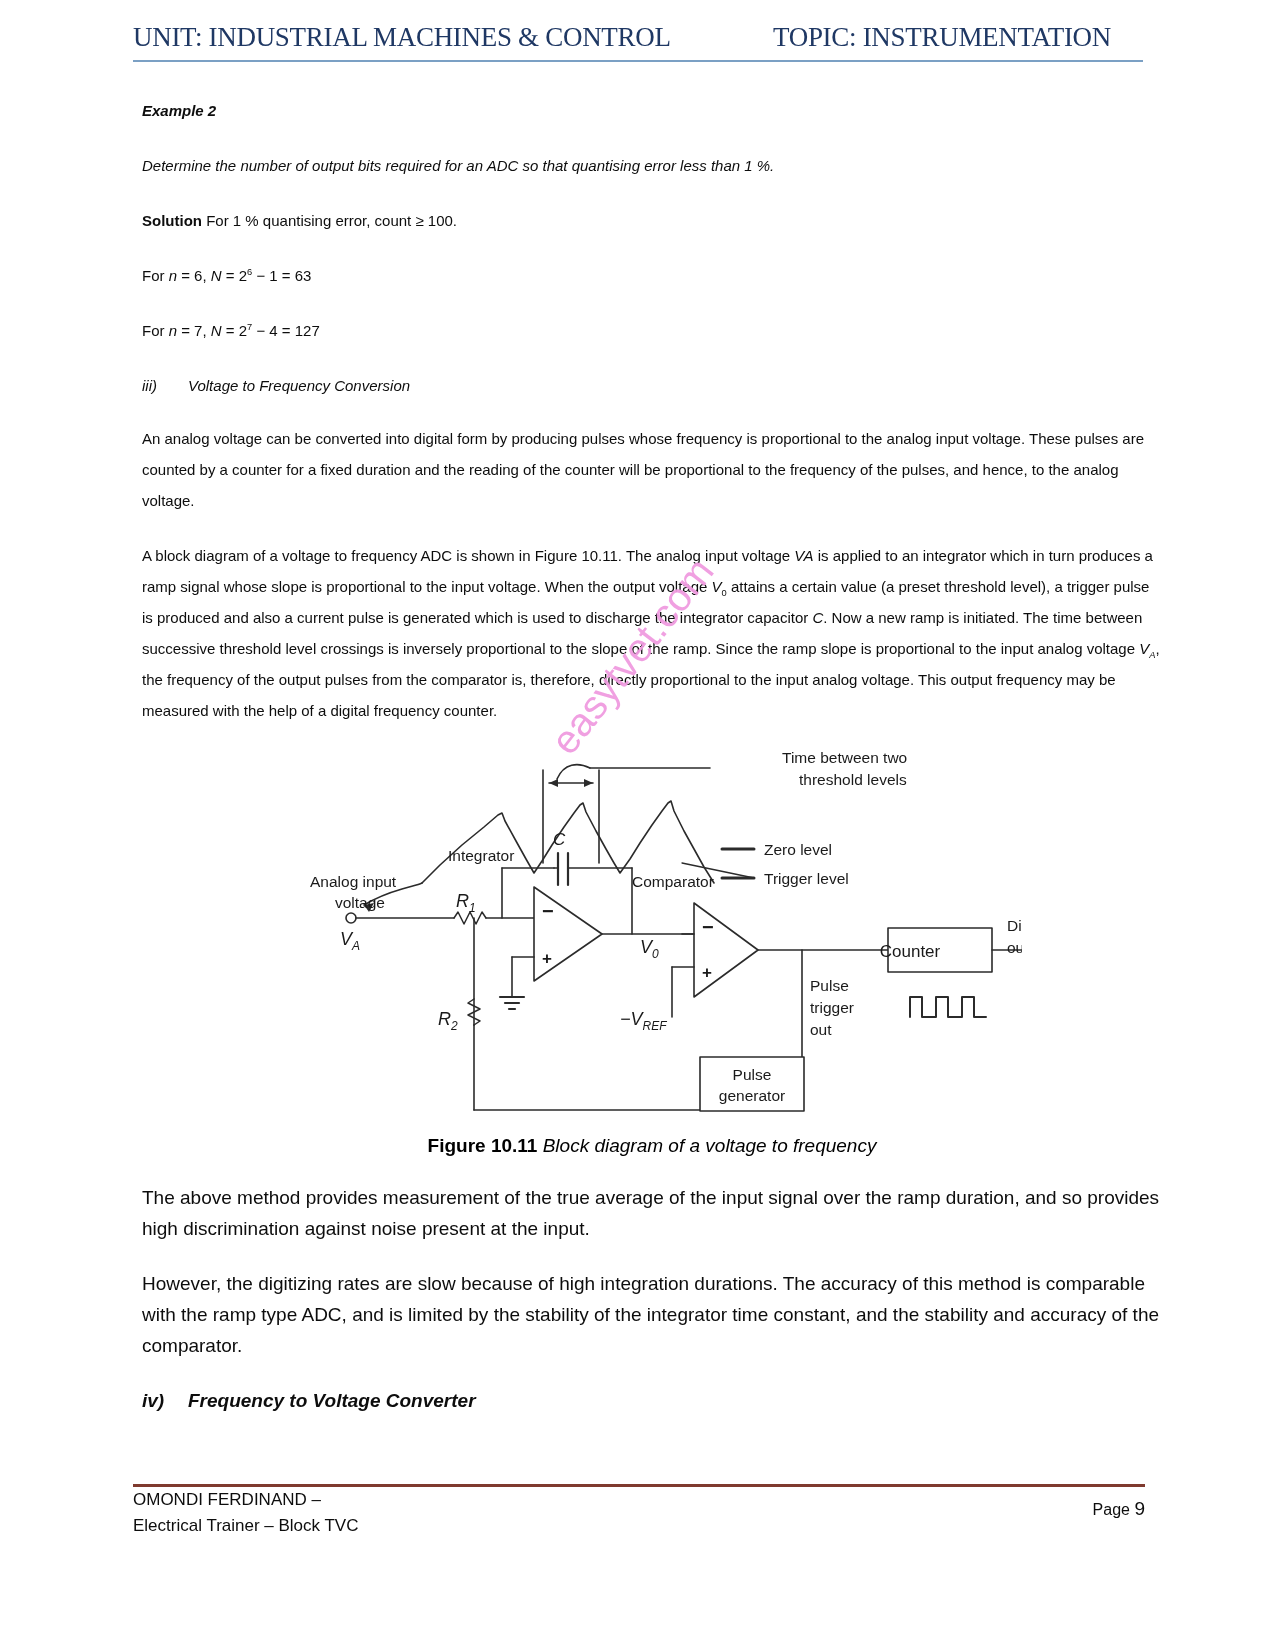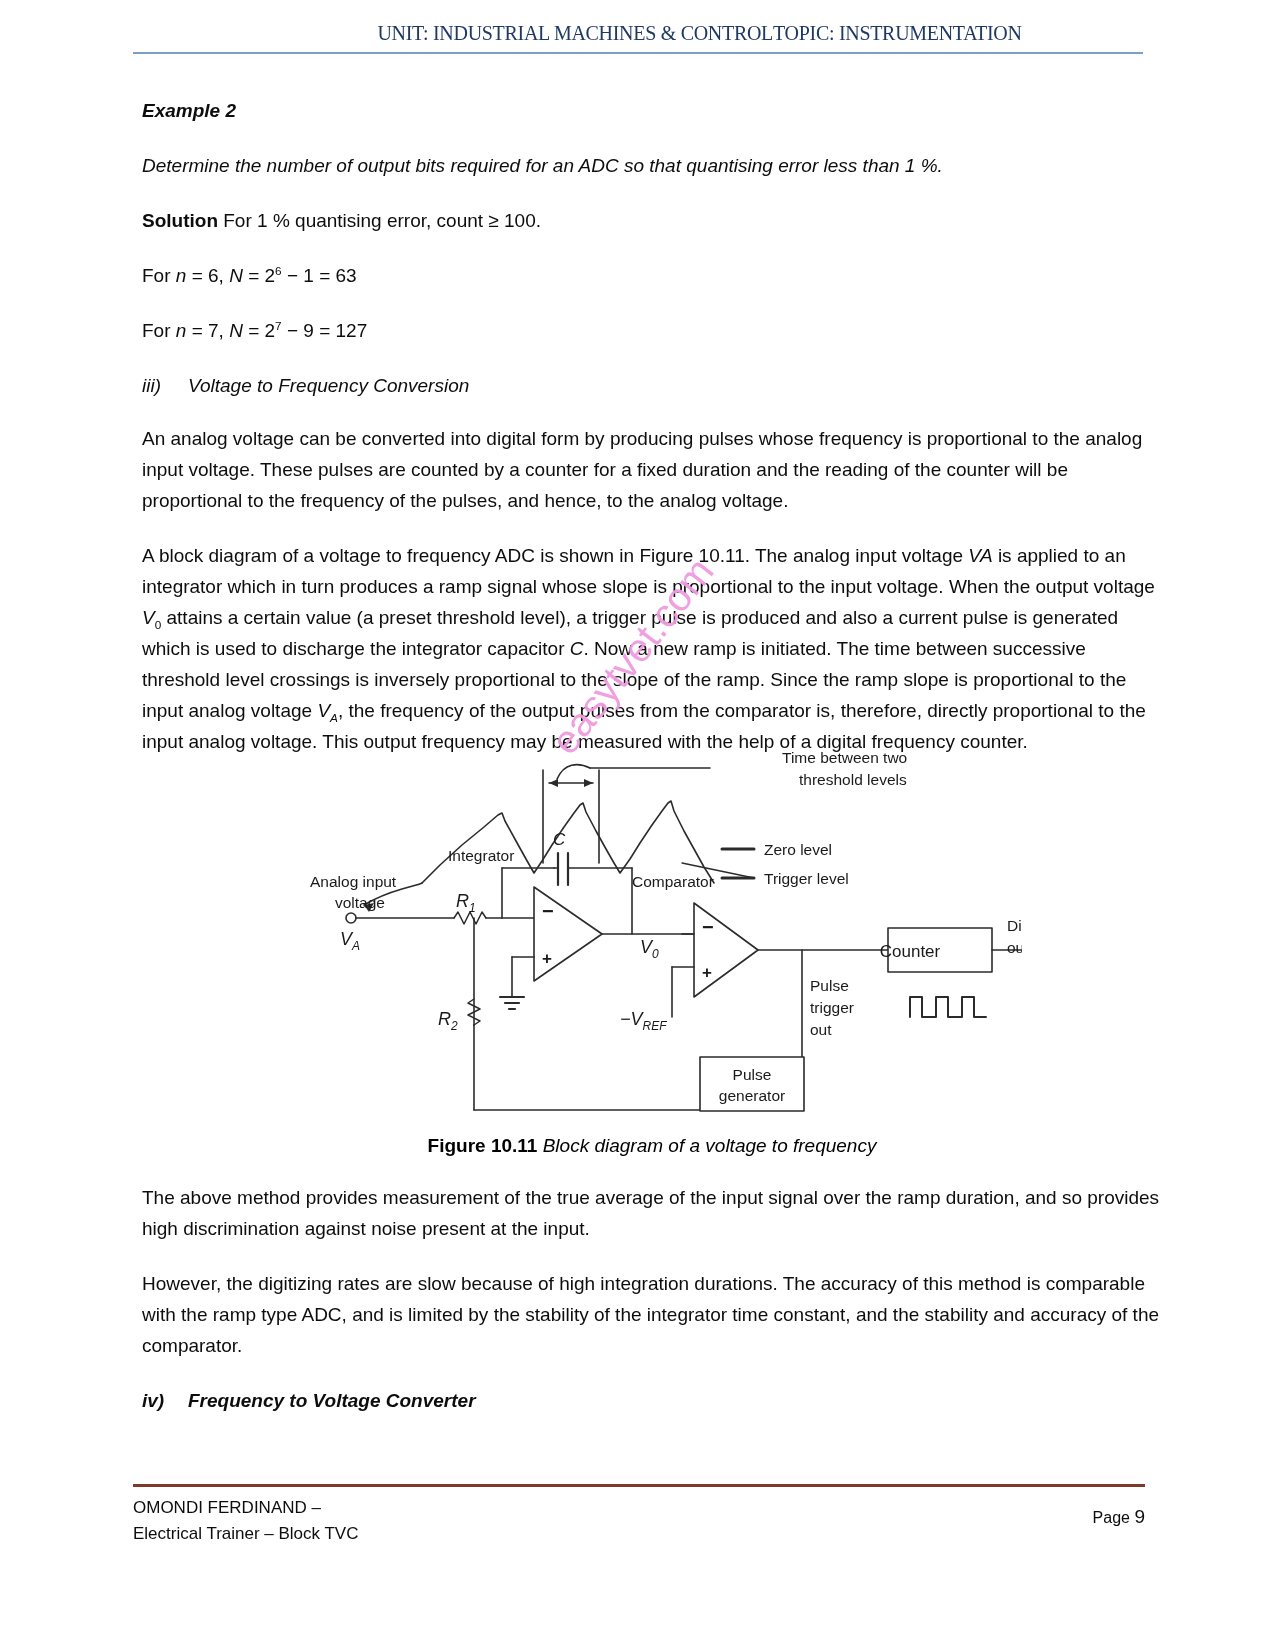--- a/index.html
+++ b/index.html
@@ -27,40 +27,39 @@
     position: absolute;
     left: 133px;
     top: 22px;
     width: 1010px;
   }
   .header-row {
     display: flex;
     align-items: baseline;
     font-family: "Liberation Serif", serif;
     color: #1F3864;
-    font-size: 20px;
+    font-size: 27px;
     letter-spacing: -0.3px;
     white-space: nowrap;
-    text-align: right;
   }
   .header-unit { width: 640px; }
   .header-topic { }
   .header-rule {
     margin-top: 7px;
     border-top: 2.5px solid #7BA0C4;
     width: 1010px;
   }
 
   
   .content {
     position: absolute;
     left: 142px;
     top: 95px;
     width: 1020px;
-    font-size: 19px;
+    font-size: 15px;
     line-height: 31px;
     color: #0d0d0d;
   }
   p.para {
     margin: 0 0 24px 0;
     text-align: left;
   }
   .it { font-style: italic; }
   .bo { font-weight: bold; }
   sup { font-size: 0.62em; vertical-align: super; line-height: 0; }
@@ -133,21 +132,21 @@
     position: absolute;
     left: 133px;
     top: 1484px;
     width: 1012px;
   }
   .footer-rule {
     border-top: 3px solid #7F3A2E;
     width: 1012px;
   }
   .footer-body {
-    margin-top: 8px;
+    margin-top: 0;
     font-size: 17px;
     line-height: 26px;
     position: relative;
     color: #0d0d0d;
   }
   .footer-right {
     position: absolute;
     right: 0;
     bottom: 16px;
     font-size: 16px;
@@ -181,21 +180,21 @@
 
     <p class="para">
       <span class="bo">Solution</span><span> For 1 % quantising error, count ≥ 100.</span>
     </p>
 
     <p class="para">
       <span>For </span><span class="it">n</span><span> = 6, </span><span class="it">N</span><span> = 2</span><sup>6</sup><span> − 1 = 63</span>
     </p>
 
     <p class="para">
-      <span>For </span><span class="it">n</span><span> = 7, </span><span class="it">N</span><span> = 2</span><sup>7</sup><span> − 9 = 127</span>
+      <span>For </span><span class="it">n</span><span> = 7, </span><span class="it">N</span><span> = 2</span><sup>7</sup><span> − 4 = 127</span>
     </p>
 
     <p class="sec-heading">
       <span class="num">iii)</span><span>Voltage to Frequency Conversion</span>
     </p>
 
     <p class="para">An analog voltage can be converted into digital form by producing pulses whose frequency is proportional to the analog input voltage. These pulses are counted by a counter for a fixed duration and the reading of the counter will be proportional to the frequency of the pulses, and hence, to the analog voltage.</p>
 
     <p class="para">
       <span>A block diagram of a voltage to frequency ADC is shown in Figure 10.11. The analog input voltage </span><span class="it">VA</span><span> is applied to an integrator which in turn produces a ramp signal whose slope is proportional to the input voltage. When the output voltage </span><span class="it">V</span><sub>0</sub><span> attains a certain value (a preset threshold level), a trigger pulse is produced and also a current pulse is generated which is used to discharge the integrator capacitor </span><span class="it">C</span><span>. Now a new ramp is initiated. The time between successive threshold level crossings is inversely proportional to the slope of the ramp. Since the ramp slope is proportional to the input analog voltage </span><span class="it">V</span><sub class="it">A</sub><span>, the frequency of the output pulses from the comparator is, therefore, directly proportional to the input analog voltage. This output frequency may be measured with the help of a digital frequency counter.</span>

